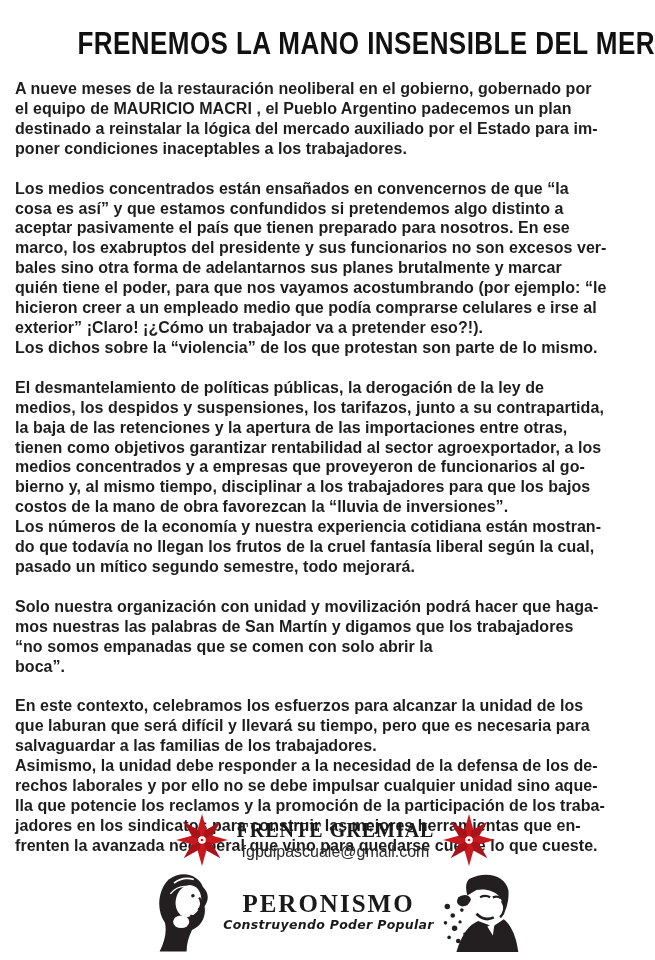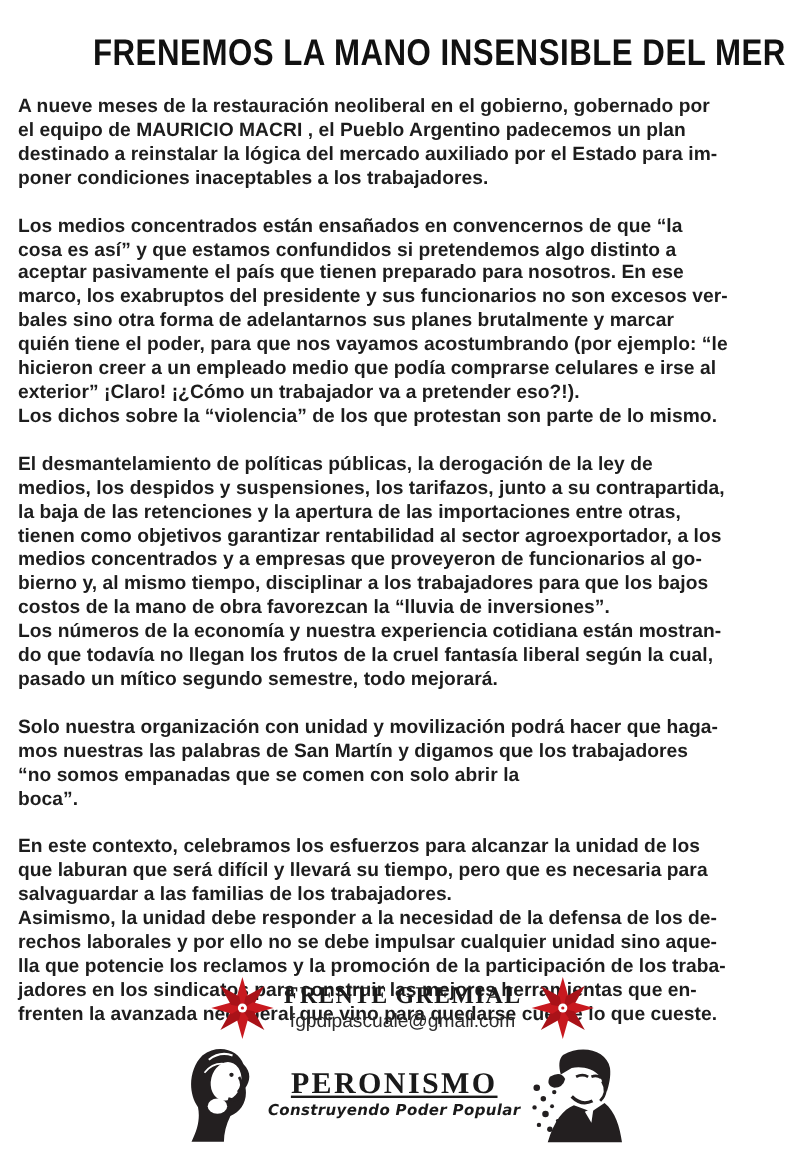--- a/index.html
+++ b/index.html
@@ -25,21 +25,21 @@
     flex-direction:column;
   }
   .logo-frente{display:flex;align-items:center;gap:8px;}
   .frente-text{display:flex;flex-direction:column;align-items:center;line-height:1.05;}
   .stencil{font-family:"Liberation Serif",serif;font-weight:900;color:#1a1a1a;letter-spacing:1px;}
   .frente-l1{font-size:20px;}
   .frente-l2{font-size:18px;}
   .frente-email{font-size:16px;color:#2b2b2b;margin-top:3px;font-family:"Liberation Sans",sans-serif;}
   .logo-peronismo{display:flex;align-items:center;gap:4px;}
   .peronismo-text{display:flex;flex-direction:column;align-items:center;line-height:1.0;}
-  .per-l1{font-size:25px;letter-spacing:2px;text-decoration:underline;}
+  .per-l1{font-size:25px;letter-spacing:2px;}
   .per-l2{font-size:29px;letter-spacing:2px;margin-top:1px;}
   .per-slogan{
     font-family:"DejaVu Sans",sans-serif;font-style:italic;font-weight:bold;
     font-size:12.5px;color:#1a1a1a;margin-top:3px;letter-spacing:0.3px;
   }
   svg{display:block;}
 </style>
 </head>
 <body>
 

